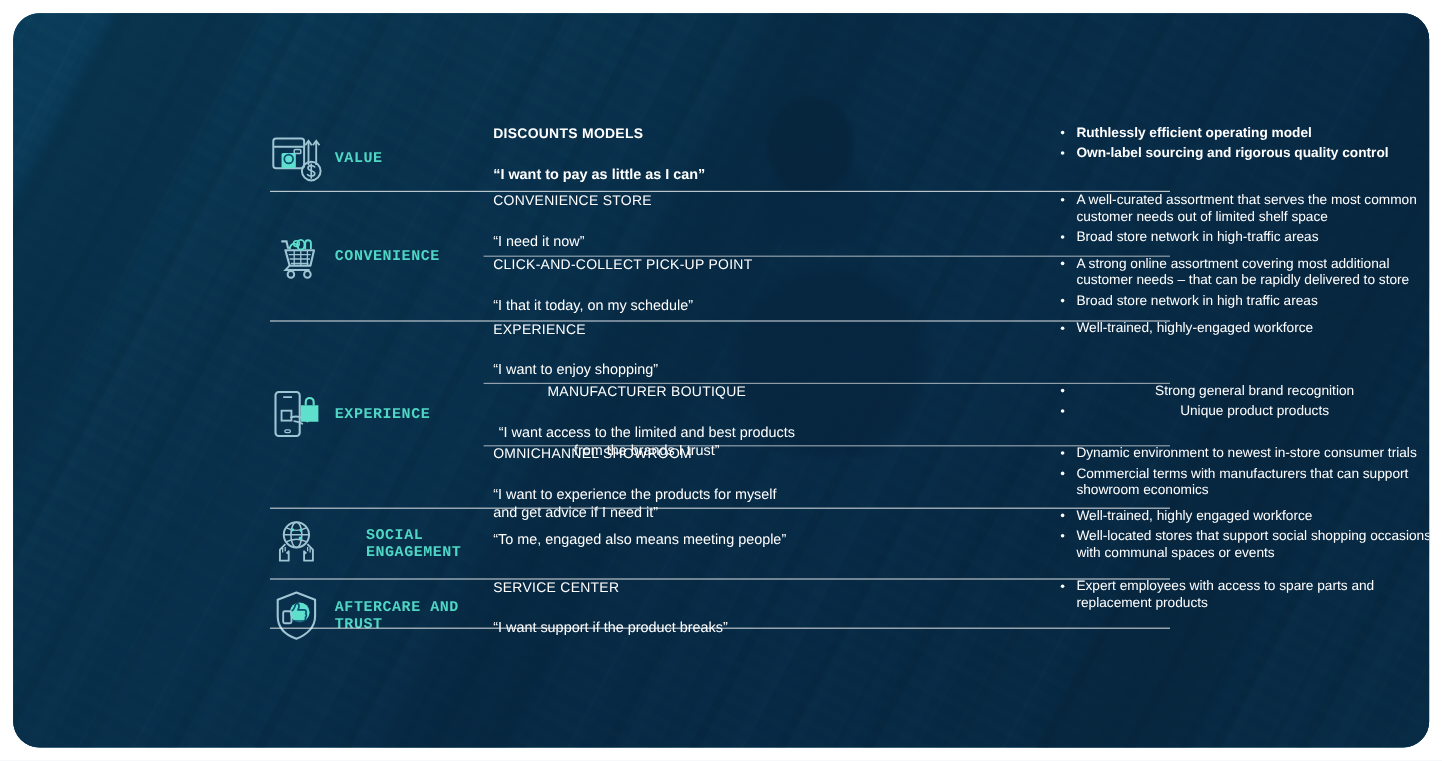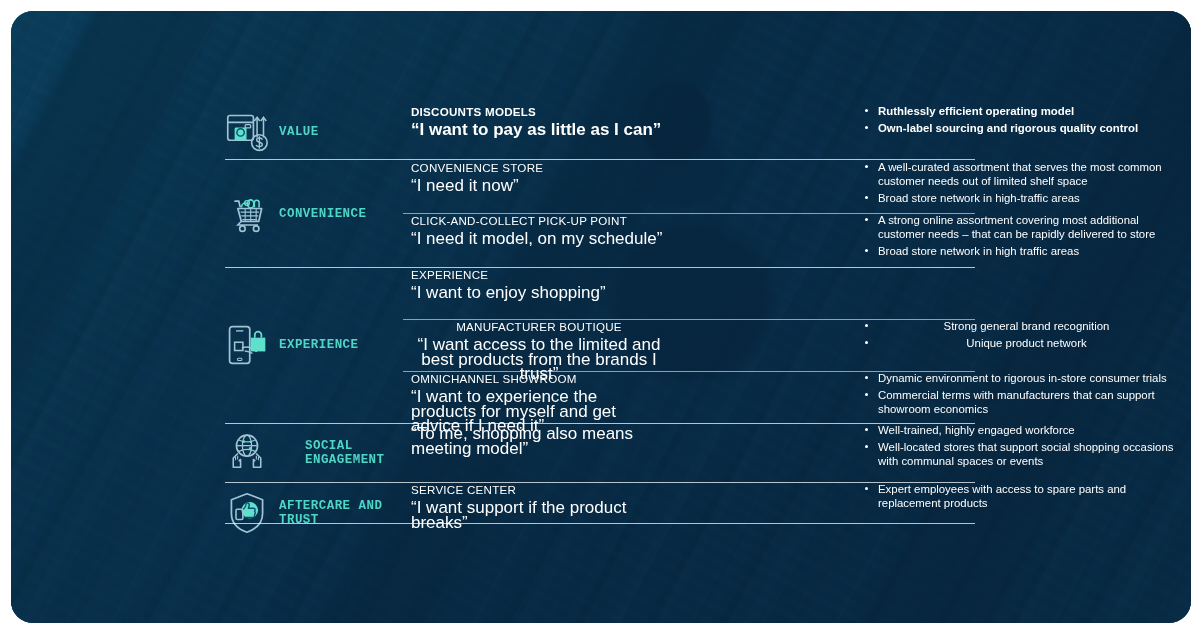--- a/index.html
+++ b/index.html
@@ -138,27 +138,27 @@
   }
   .need-title{
     color:#ffffff;
     font-size:11.6px;
     letter-spacing:.25px;
     line-height:15px;
     text-transform:uppercase;
   }
   .need-quote{
     color:#ffffff;
-    font-size:17px;
+    font-size:12px;
     line-height:14.5px;
-    margin-top:4px;
+    margin-top:19px;
   }
   .bullets{
     position:absolute;
-    left:452px;top:0;
+    left:471px;top:0;
     width:312px;
     list-style:none;
     margin:0;padding:0;
   }
   .bullets li{
     position:relative;
     padding-left:15px;
     color:#ffffff;
     font-size:11.4px;
     line-height:14.2px;
@@ -247,21 +247,21 @@
             <div class="need-quote">“I need it now”</div>
           </div>
           <ul class="bullets">
             <li>A well-curated assortment that serves the most common customer needs out of limited shelf space</li>
             <li>Broad store network in high-traffic areas</li>
           </ul>
         </div>
         <div class="subrow" style="top: 53px; height: 54px;">
           <div class="need">
             <div class="need-title">CLICK-AND-COLLECT PICK-UP POINT</div>
-            <div class="need-quote">“I need it model, on my schedule”</div>
+            <div class="need-quote">“I that it today, on my schedule”</div>
           </div>
           <ul class="bullets">
             <li>A strong online assortment covering most additional customer needs – that can be rapidly delivered to store</li>
             <li>Broad store network in high traffic areas</li>
           </ul>
         </div>
       </div>
       <div class="divider major" style="top: 256px;"></div>
       <div class="divider minor" style="top: 308px;"></div>
       <div class="divider minor" style="top: 360px;"></div>
@@ -278,39 +278,40 @@
     <path d="M32.5 16v-3a3.6 3.6 0 0 1 7.2 0v3" stroke="#5ee0cd" stroke-width="1.9" fill="none"></path>
   </svg>
           <div class="cat-label">EXPERIENCE</div>
         </div>
         <div class="subrow" style="top: 0px; height: 52px;">
           <div class="need">
             <div class="need-title">EXPERIENCE</div>
             <div class="need-quote">“I want to enjoy shopping”</div>
           </div>
           <ul class="bullets">
+            <li>Well-trained, highly-engaged workforce</li>
           </ul>
         </div>
         <div class="subrow" style="top: 52px; height: 52px; text-align: center;">
           <div class="need">
             <div class="need-title">MANUFACTURER BOUTIQUE</div>
             <div class="need-quote">“I want access to the limited and best products from the brands I trust”</div>
           </div>
           <ul class="bullets">
             <li>Strong general brand recognition</li>
-            <li>Unique product network</li>
+            <li>Unique product products</li>
           </ul>
         </div>
         <div class="subrow" style="top: 104px; height: 52px;">
           <div class="need">
             <div class="need-title">OMNICHANNEL SHOWROOM</div>
             <div class="need-quote">“I want to experience the products for myself and get advice if I need it”</div>
           </div>
           <ul class="bullets">
-            <li>Dynamic environment to rigorous in-store consumer trials</li>
+            <li>Dynamic environment to newest in-store consumer trials</li>
             <li>Commercial terms with manufacturers that can support showroom economics</li>
           </ul>
         </div>
       </div>
       <div class="divider major" style="top: 412px;"></div>
       <div class="row" style="top: 412px; height: 59px;">
         <div class="cat" style="height: 59px; gap: 36px;">
           <svg viewBox="0 0 48 48" fill="none" class="cat-icon">
     <circle cx="24" cy="16" r="11.5" stroke="#9fc4d4" stroke-width="1.8"></circle>
     <ellipse cx="24" cy="16" rx="5" ry="11.5" stroke="#9fc4d4" stroke-width="1.4"></ellipse>
@@ -321,21 +322,21 @@
     <circle cx="28" cy="12" r="1.2" fill="#5ee0cd"></circle>
     <path d="M14 24.5 L9 29.5 v10 h8 V31 l-2 2" stroke="#9fc4d4" stroke-width="1.7" fill="none" stroke-linejoin="round"></path>
     <path d="M11.5 32v-4M13.8 31v-4" stroke="#9fc4d4" stroke-width="1.2"></path>
     <path d="M34 24.5 L39 29.5 v10 h-8 V31 l2 2" stroke="#9fc4d4" stroke-width="1.7" fill="none" stroke-linejoin="round"></path>
     <path d="M36.5 32v-4M34.2 31v-4" stroke="#9fc4d4" stroke-width="1.2"></path>
   </svg>
           <div class="cat-label">SOCIAL ENGAGEMENT</div>
         </div>
         <div class="subrow" style="top: 0px; height: 59px;">
           <div class="need">
-            <div class="need-quote">“To me, shopping also means meeting model”</div>
+            <div class="need-quote">“To me, engaged also means meeting people”</div>
           </div>
           <ul class="bullets">
             <li>Well-trained, highly engaged workforce</li>
             <li>Well-located stores that support social shopping occasions with communal spaces or events</li>
           </ul>
         </div>
       </div>
       <div class="divider major" style="top: 471px;"></div>
       <div class="row" style="top: 471px; height: 61px;">
         <div class="cat" style="height: 61px;">

